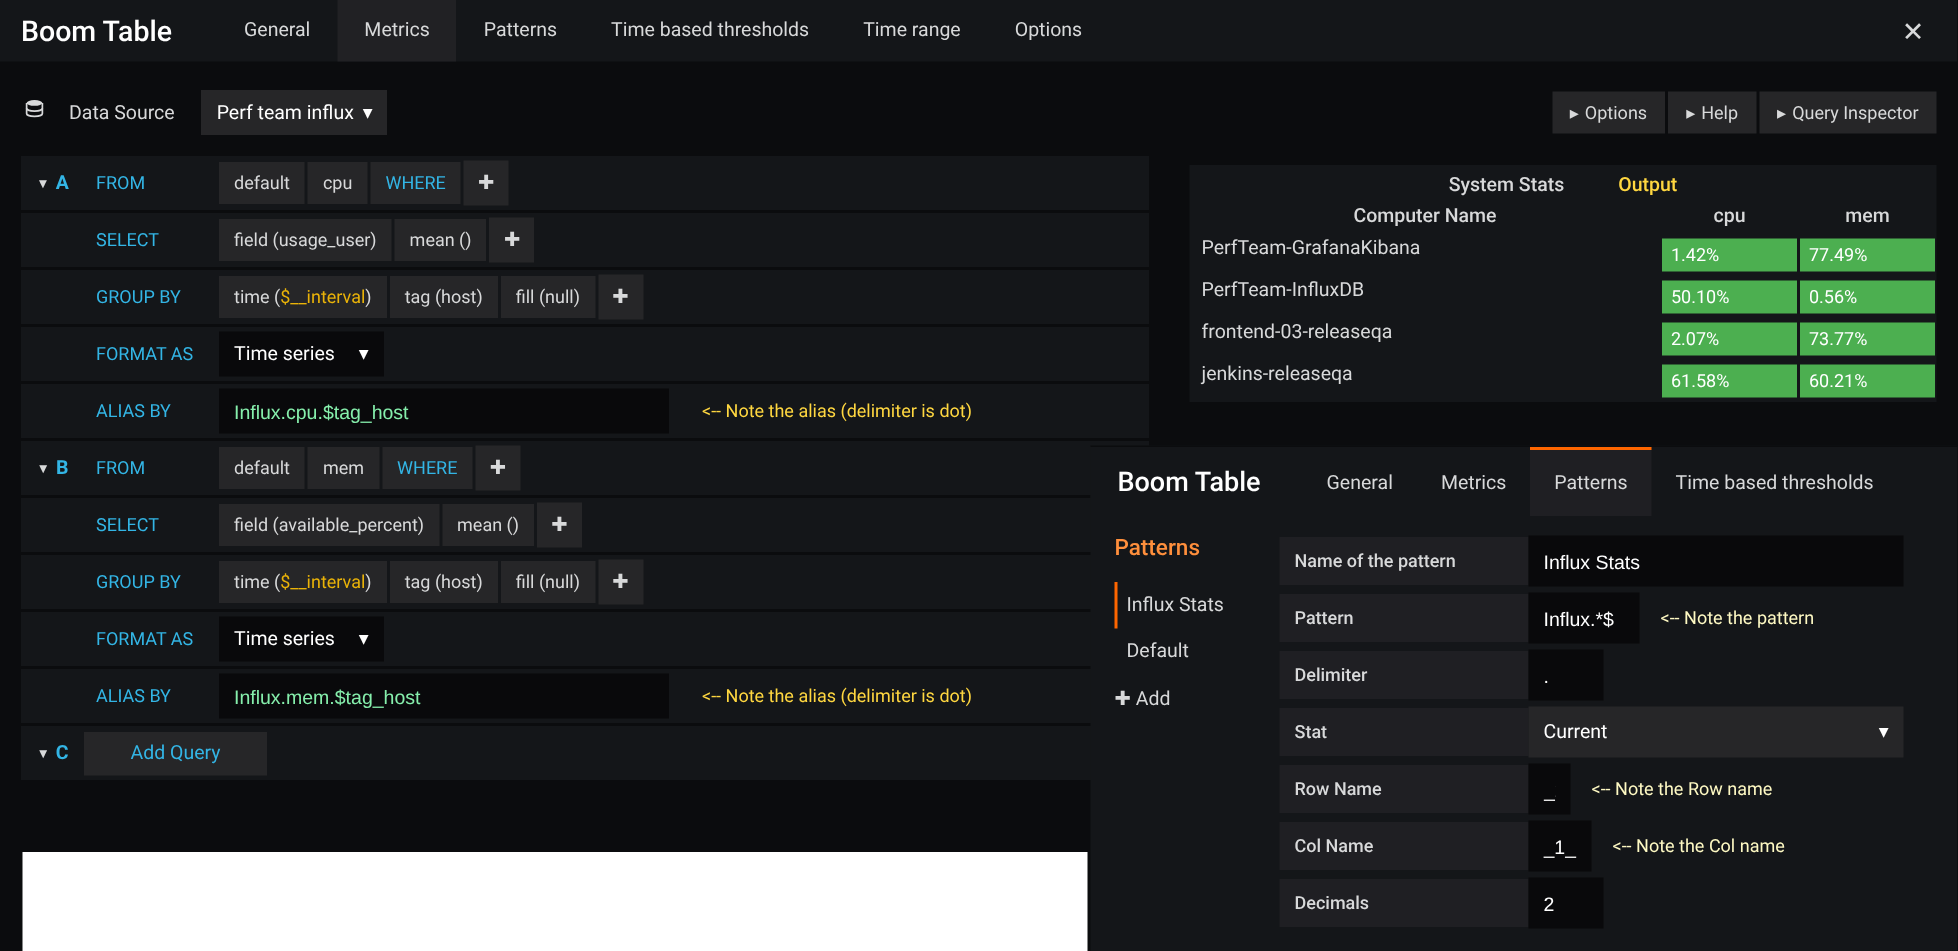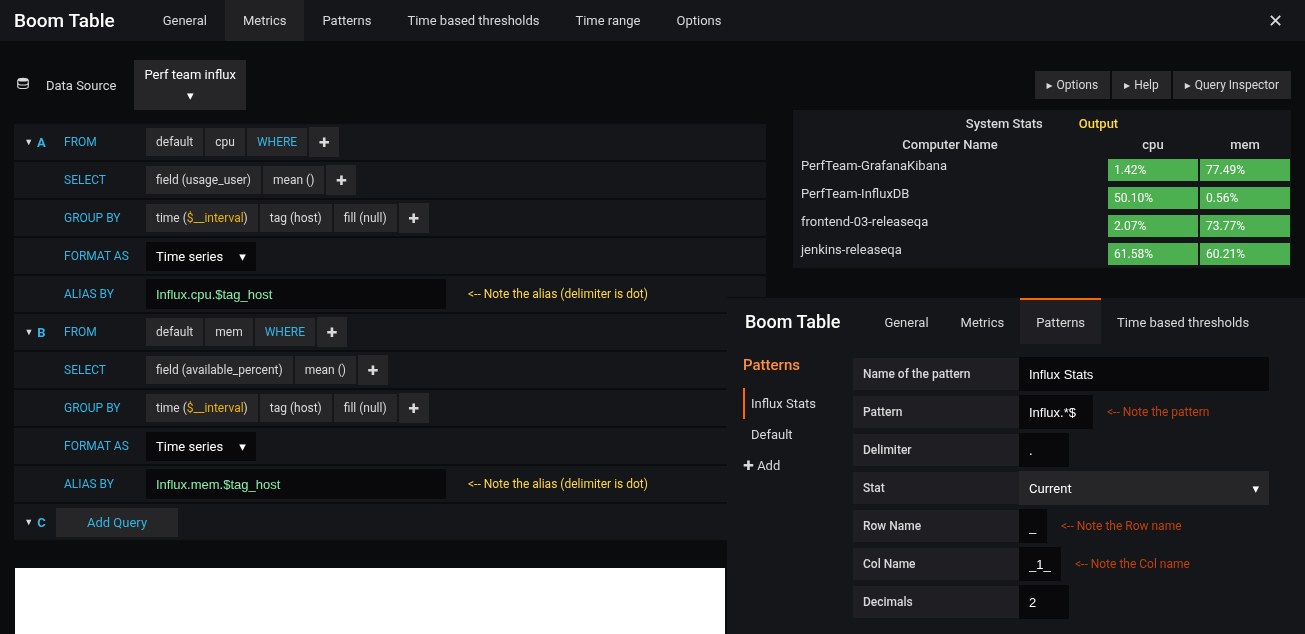--- a/index.html
+++ b/index.html
@@ -9,21 +9,21 @@
 .top-bar { display: flex; align-items: center; height: 42px; background: #141619; border-bottom: 1px solid #0b0c0e; padding: 0 14px; }
 .panel-title { font-size: 19px; font-weight: 500; color: #fff; margin-right: 30px; }
 .top-tabs { display: flex; height: 100%; }
 .top-tab { display: flex; align-items: center; padding: 0 18px; color: #d8d9da; cursor: pointer; font-size: 13px; }
 .top-tab.active { background: #212124; }
 .close-x { margin-left: auto; color: #d8d9da; font-size: 18px; cursor: pointer; padding: 0 8px; }
 
 
 .ds-row { display: flex; align-items: center; padding: 18px 14px 14px 14px; gap: 14px; }
 .ds-label { color: #d8d9da; font-size: 13px; margin-right: 4px; }
-.ds-select { background: #262628; color: #fff; padding: 7px 10px; display: flex; align-items: center; gap: 6px; cursor: pointer; flex-direction: column; }
+.ds-select { background: #262628; color: #fff; padding: 7px 10px; display: flex; align-items: center; gap: 6px; cursor: pointer; }
 .ds-right { margin-left: auto; display: flex; gap: 2px; }
 .ds-btn { background: #262628; color: #d8d9da; padding: 7px 12px; cursor: pointer; display: flex; align-items: center; gap: 4px; font-size: 12px; }
 
 
 .queries { padding: 0 14px; }
 .query-block { margin-bottom: 2px; }
 .query-row { display: flex; align-items: center; height: 36px; margin-bottom: 2px; background: #141619; }
 .q-toggle { width: 42px; display: flex; align-items: center; justify-content: center; gap: 4px; color: #33b5e5; font-weight: bold; cursor: pointer; }
 .q-toggle .caret { color: #d8d9da; font-size: 9px; }
 .q-label { width: 90px; color: #33b5e5; font-size: 12px; padding-left: 8px; }
@@ -62,21 +62,21 @@
 .overlay-side-title { color: #ff8f3c; font-size: 15px; font-weight: 500; margin-bottom: 14px; }
 .overlay-side-item { color: #d8d9da; padding: 8px 0 8px 8px; font-size: 13px; cursor: pointer; }
 .overlay-side-item.active { border-left: 2px solid #ff6600; padding-left: 6px; }
 .overlay-side-add { color: #d8d9da; padding: 8px 0; font-size: 13px; cursor: pointer; }
 .overlay-form { flex: 1; }
 .form-row { display: flex; align-items: center; margin-bottom: 2px; height: 36px; }
 .form-label { width: 166px; background: #1f1f23; color: #d8d9da; padding: 9px 10px; font-size: 12px; font-weight: 500; }
 .form-input { background: #09090b; color: #fff; border: none; padding: 8px 10px; font-size: 13px; width: 74px; height: 34px; }
 .form-input.wide { width: 250px; }
 .form-select { background: #262628; color: #fff; border: none; padding: 8px 10px; font-size: 13px; width: 250px; height: 34px; display: flex; align-items: center; justify-content: space-between; cursor: pointer; }
-.form-note { color: #c2410c; font-size: 12px; margin-left: 14px; }
+.form-note { color: #fef9c3; font-size: 12px; margin-left: 14px; }
 
 .white-strip { position: absolute; left: 15px; bottom: 0; width: 710px; height: 66px; background: #fff; }
 
 svg.db-icon { width:18px; height:14px; }
 </style>
 </head>
 <body>
 
 <div class="top-bar">
   <div class="panel-title">Boom Table</div>

